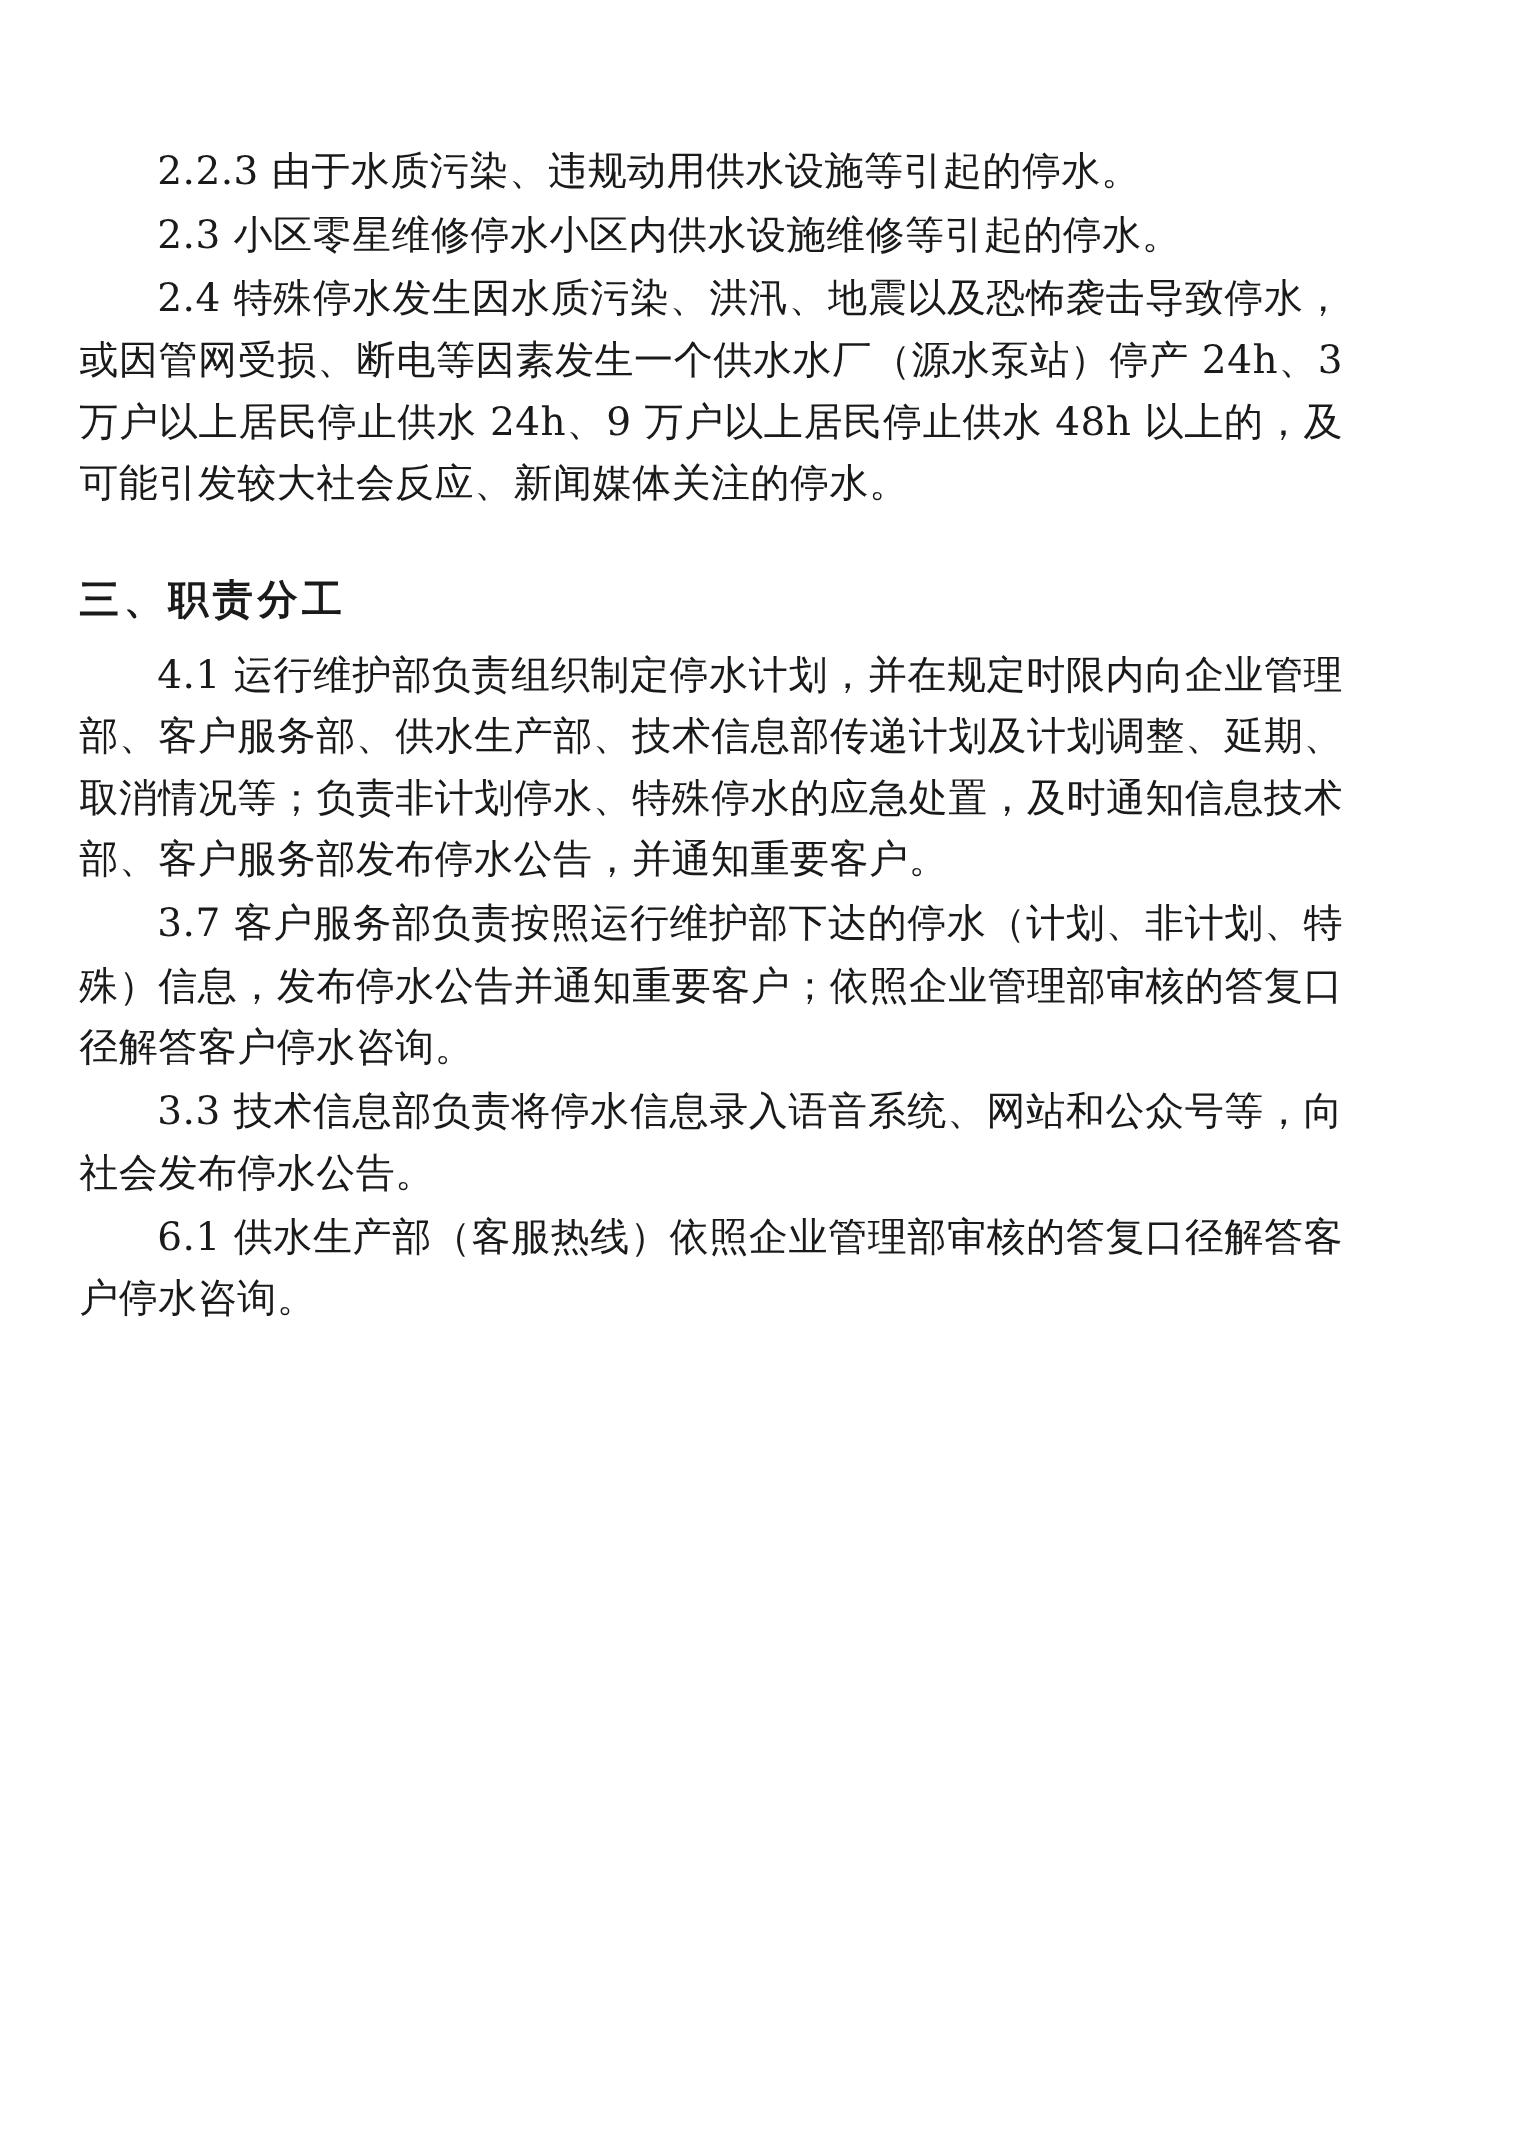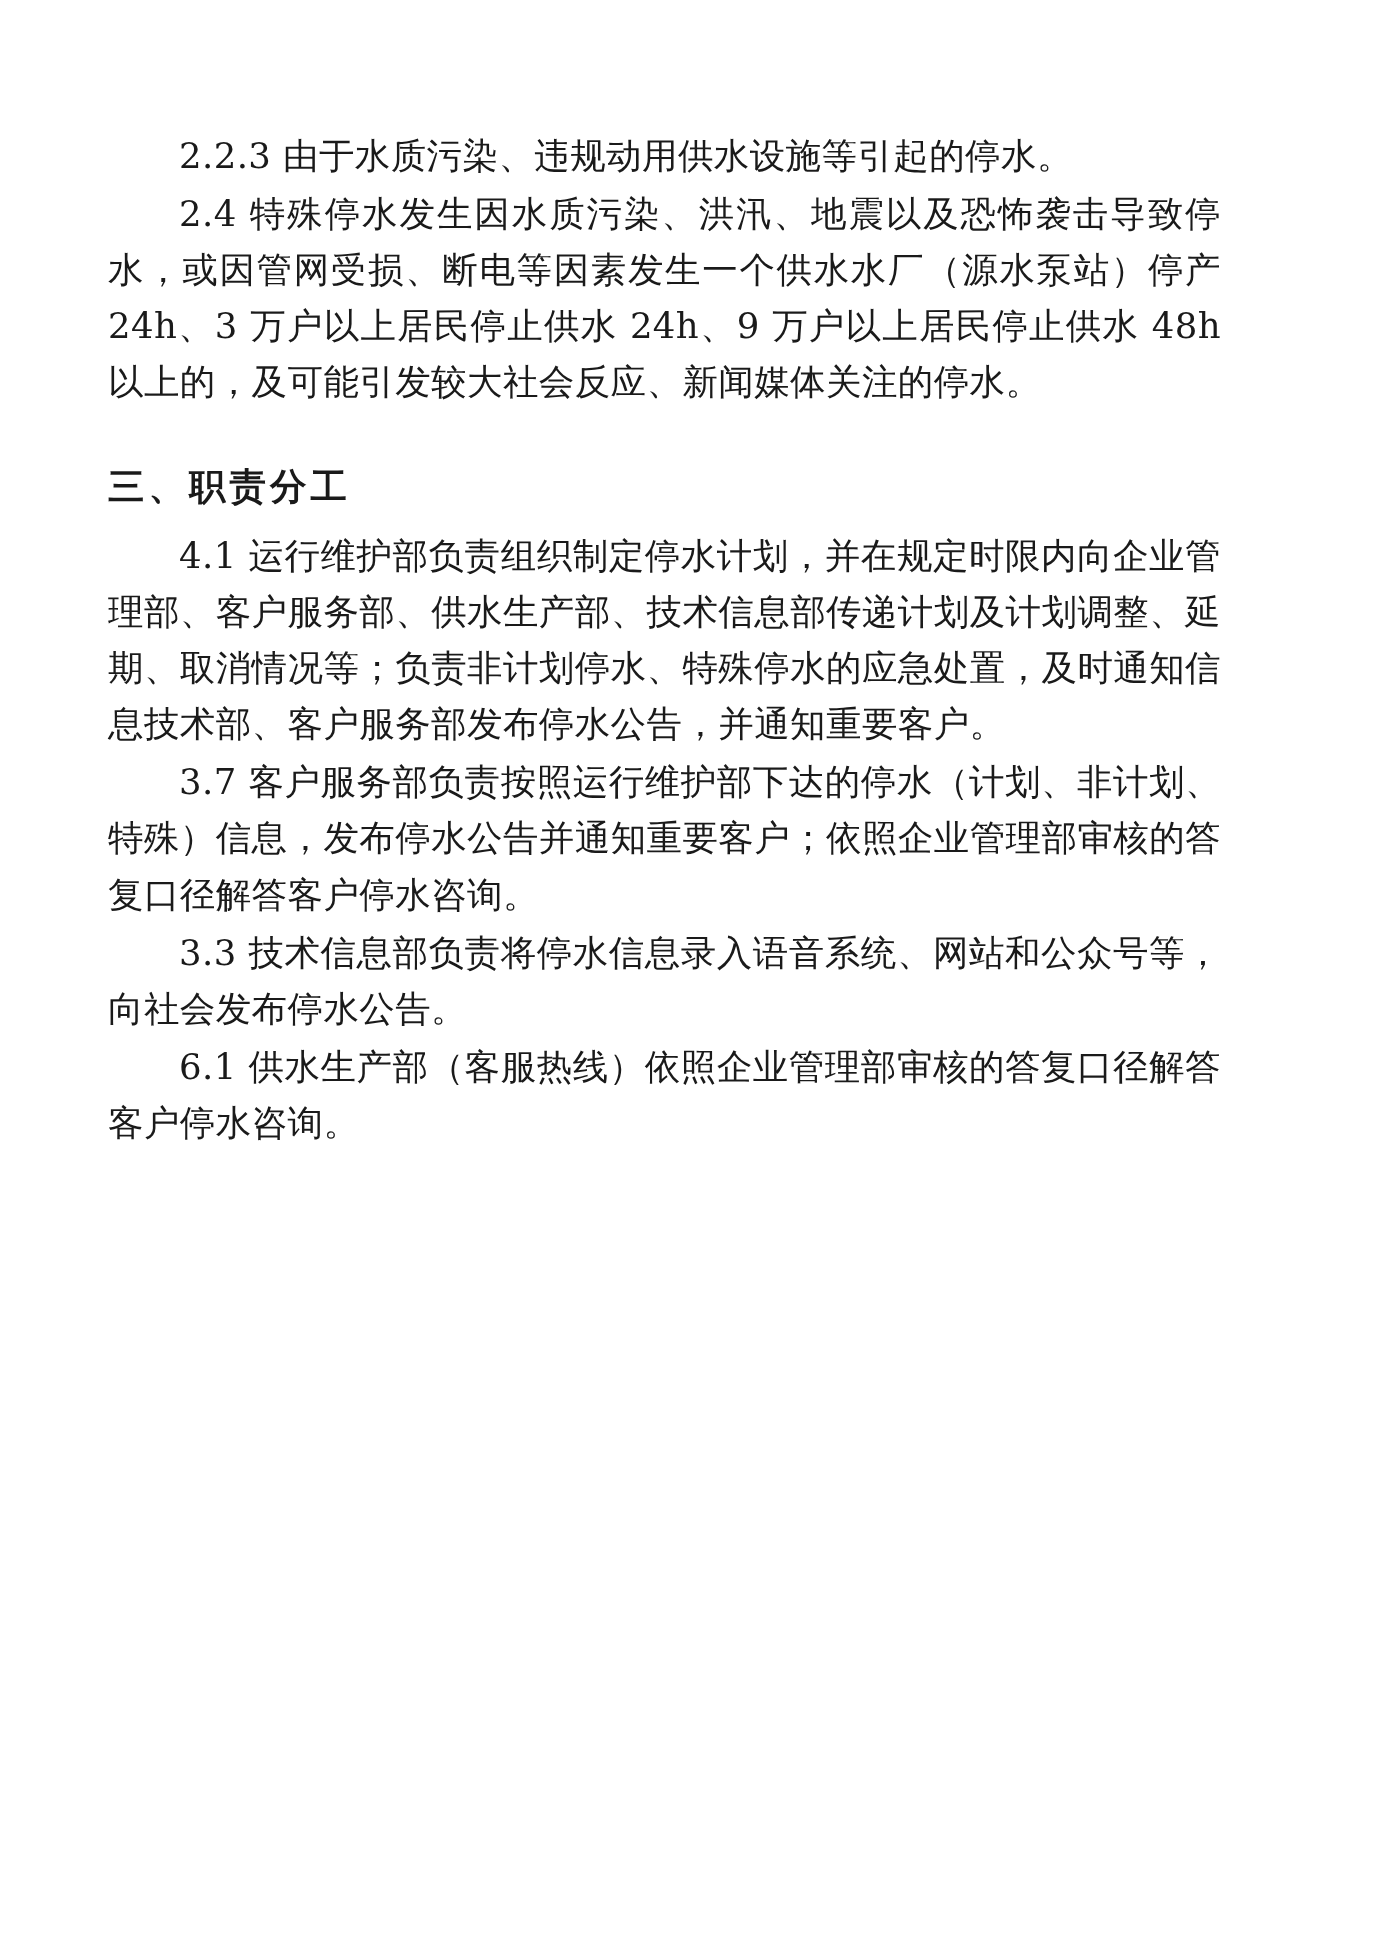--- a/index.html
+++ b/index.html
@@ -12,21 +12,21 @@
     height: 1958px;
     font-family: "DejaVu Serif", "Liberation Serif", serif;
     color: #1a1a1a;
     -webkit-font-smoothing: antialiased;
   }
   .page {
     position: relative;
     width: 1379px;
     height: 1958px;
     box-sizing: border-box;
-    padding: 128px 158px 90px 108px;
+    padding: 128px 158px 90px 72px;
   }
   .doc-body {
     font-size: 35.5px;
     line-height: 1.58;
     letter-spacing: 0.4px;
     text-align: justify;
     text-justify: inter-ideograph;
   }
   p.para {
     margin: 0 0 2px 0;
@@ -40,20 +40,21 @@
     text-indent: 0;
   }
 </style>
 </head>
 <body>
 
 <div class="page">
   <div class="doc-body">
 
     <p class="para">2.2.3 由于水质污染、违规动用供水设施等引起的停水。</p>
+    <p class="para">2.3 小区零星维修停水小区内供水设施维修等引起的停水。</p>
     <p class="para">2.4 特殊停水发生因水质污染、洪汛、地震以及恐怖袭击导致停水，或因管网受损、断电等因素发生一个供水水厂（源水泵站）停产 24h、3 万户以上居民停止供水 24h、9 万户以上居民停止供水 48h 以上的，及可能引发较大社会反应、新闻媒体关注的停水。</p>
 
     <h2 class="section-heading">三、职责分工</h2>
 
     <p class="para">4.1 运行维护部负责组织制定停水计划，并在规定时限内向企业管理部、客户服务部、供水生产部、技术信息部传递计划及计划调整、延期、取消情况等；负责非计划停水、特殊停水的应急处置，及时通知信息技术部、客户服务部发布停水公告，并通知重要客户。</p>
     <p class="para">3.7 客户服务部负责按照运行维护部下达的停水（计划、非计划、特殊）信息，发布停水公告并通知重要客户；依照企业管理部审核的答复口径解答客户停水咨询。</p>
     <p class="para">3.3 技术信息部负责将停水信息录入语音系统、网站和公众号等，向社会发布停水公告。</p>
     <p class="para">6.1 供水生产部（客服热线）依照企业管理部审核的答复口径解答客户停水咨询。</p>
 
   </div>

